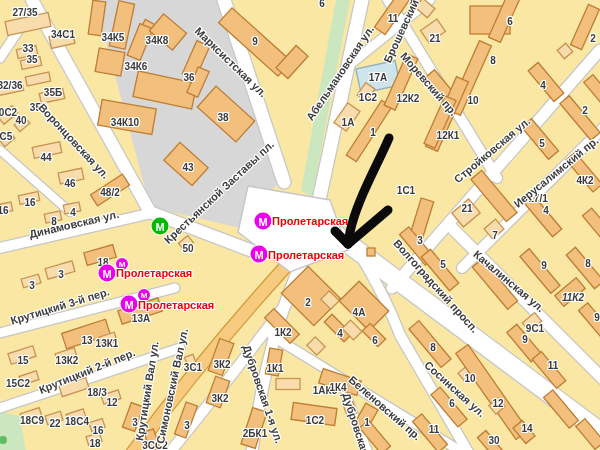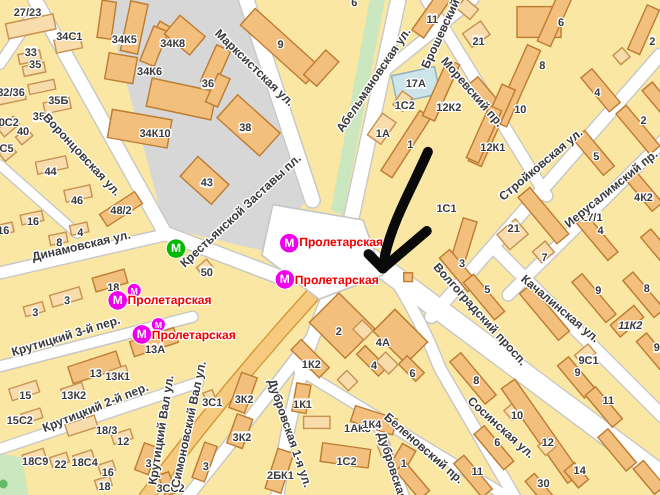--- a/index.html
+++ b/index.html
@@ -193,35 +193,35 @@
         <rect x="484.5" y="431" width="11" height="26" transform="rotate(-40 490 444)" fill="#F3BF7C" stroke="#BD7D33" stroke-width="1.3"></rect>
         <rect x="555" y="389" width="12" height="40" transform="rotate(-40 561 409)" fill="#F3BF7C" stroke="#BD7D33" stroke-width="1.3"></rect>
         <rect x="584" y="419" width="12" height="30" transform="rotate(-40 590 434)" fill="#F3BF7C" stroke="#BD7D33" stroke-width="1.3"></rect>
         <rect x="369" y="420" width="12" height="34" transform="rotate(-40 375 437)" fill="#F3BF7C" stroke="#BD7D33" stroke-width="1.3"></rect>
         <rect x="592" y="75" width="12" height="30" transform="rotate(-40 598 90)" fill="#F3BF7C" stroke="#BD7D33" stroke-width="1.3"></rect>
         <rect x="592" y="208" width="12" height="34" transform="rotate(-40 598 225)" fill="#F3BF7C" stroke="#BD7D33" stroke-width="1.3"></rect>
       </g>
   </svg>
 
   <div id="labels">
-      <div class="bl" style="left: 25px; top: 12px;">27/23</div>
+      <div class="bl" style="left: 25px; top: 12px;">27/35</div>
       <div class="bl" style="left: 63px; top: 34px;">34С1</div>
       <div class="bl" style="left: 113px; top: 37px;">34К5</div>
       <div class="bl" style="left: 157px; top: 40px;">34К8</div>
       <div class="bl" style="left: 28px; top: 48px;">33</div>
       <div class="bl" style="left: 32px; top: 59px;">35</div>
       <div class="bl" style="left: 136px; top: 66px;">34К6</div>
       <div class="bl" style="left: 39px; top: 75px; margin-top: 32px;">35А</div>
       <div class="bl" style="left: 189px; top: 77px;">36</div>
       <div class="bl" style="left: 10px; top: 85px;">32/36</div>
       <div class="bl" style="left: 53px; top: 92px;">35Б</div>
       <div class="bl" style="left: 8px; top: 112px;">0С2</div>
       <div class="bl" style="left: 223px; top: 117px;">38</div>
       <div class="bl" style="left: 21px; top: 120px;">40</div>
-      <div class="bl" style="left: 125px; top: 122px; margin-left: 16px;">34К10</div>
+      <div class="bl" style="left: 125px; top: 122px;">34К10</div>
       <div class="bl" style="left: 6px; top: 136px;">С5</div>
       <div class="bl" style="left: 188px; top: 167px;">43</div>
       <div class="bl" style="left: 255px; top: 41px;">9</div>
       <div class="bl" style="left: 322px; top: 3px;">6</div>
       <div class="bl" style="left: 393px; top: 18px;">11</div>
       <div class="bl" style="left: 435px; top: 38px;">21</div>
       <div class="bl" style="left: 593px; top: 38px;">2</div>
       <div class="bl" style="left: 510px; top: 21px;">6</div>
       <div class="bl" style="left: 493px; top: 60px;">8</div>
       <div class="bl" style="left: 378px; top: 77px;">17А</div>
@@ -273,21 +273,21 @@
       <div class="bl" style="left: 112px; top: 402px;">12</div>
       <div class="bl" style="left: 32px; top: 420px;">18С9</div>
       <div class="bl" style="left: 55px; top: 423px;">22</div>
       <div class="bl" style="left: 77px; top: 421px;">18С4</div>
       <div class="bl" style="left: 98px; top: 430px;">16</div>
       <div class="bl" style="left: 95px; top: 443px;">18</div>
       <div class="bl" style="left: 155px; top: 445px;">3СС2</div>
       <div class="bl" style="left: 135px; top: 422px;">3</div>
       <div class="bl" style="left: 187px; top: 425px;">3</div>
       <div class="bl" style="left: 308px; top: 302px;">2</div>
-      <div class="bl" style="left: 348px; top: 312px;">4А</div>
+      <div class="bl" style="left: 359px; top: 312px;">4А</div>
       <div class="bl" style="left: 283px; top: 332px;">1К2</div>
       <div class="bl" style="left: 340px; top: 333px;">4</div>
       <div class="bl" style="left: 375px; top: 340px;">6</div>
       <div class="bl" style="left: 275px; top: 368px;">1К1</div>
       <div class="bl" style="left: 289px; top: 390px; margin-left: 36px;">1АК3</div>
       <div class="bl" style="left: 338px; top: 387px;">1К4</div>
       <div class="bl" style="left: 315px; top: 420px;">1С2</div>
       <div class="bl" style="left: 367px; top: 422px;">1</div>
       <div class="bl" style="left: 255px; top: 433px;">2БК1</div>
       <div class="bl" style="left: 433px; top: 347px;">8</div>

